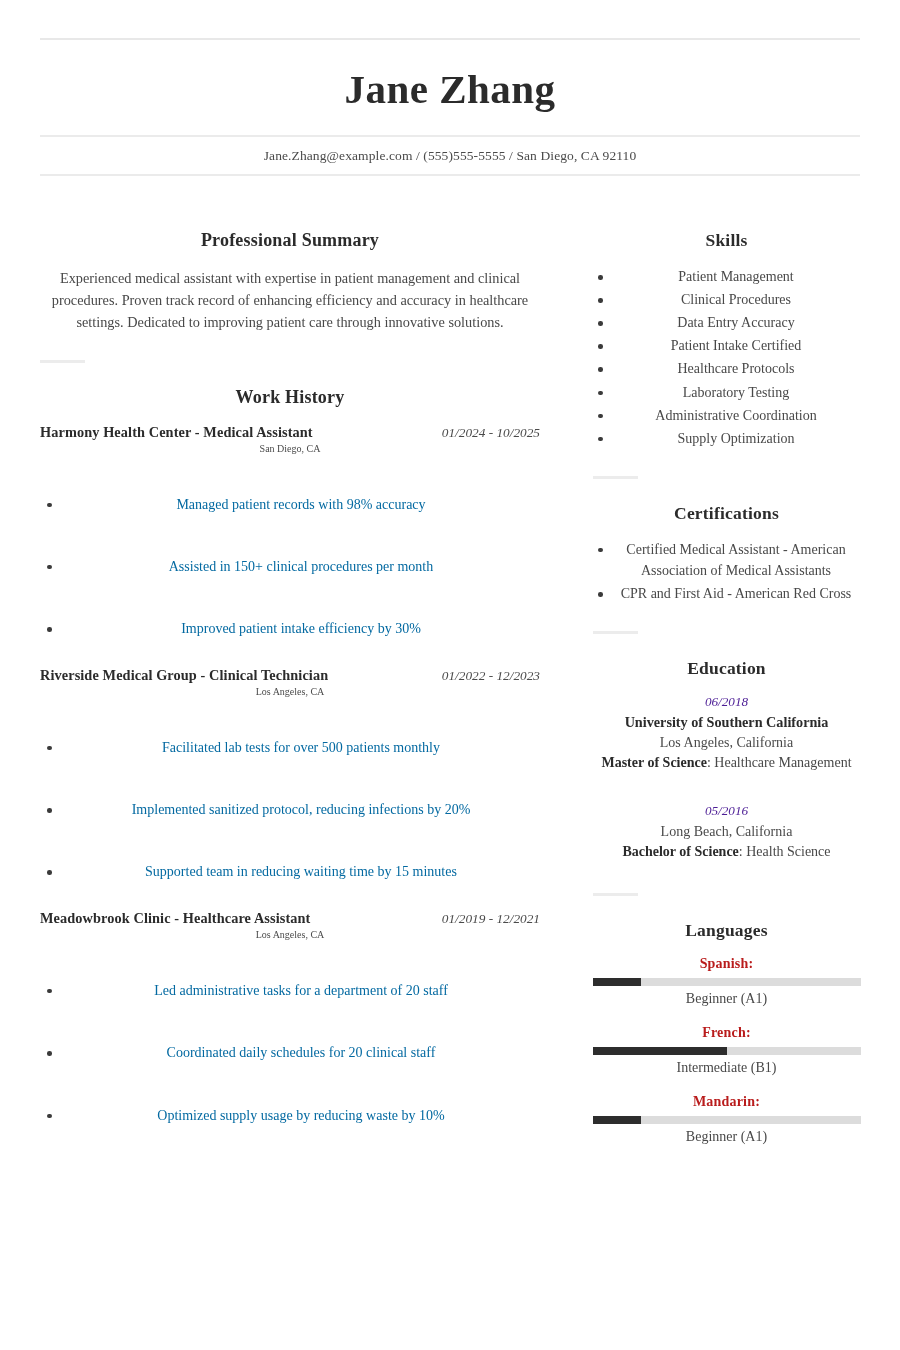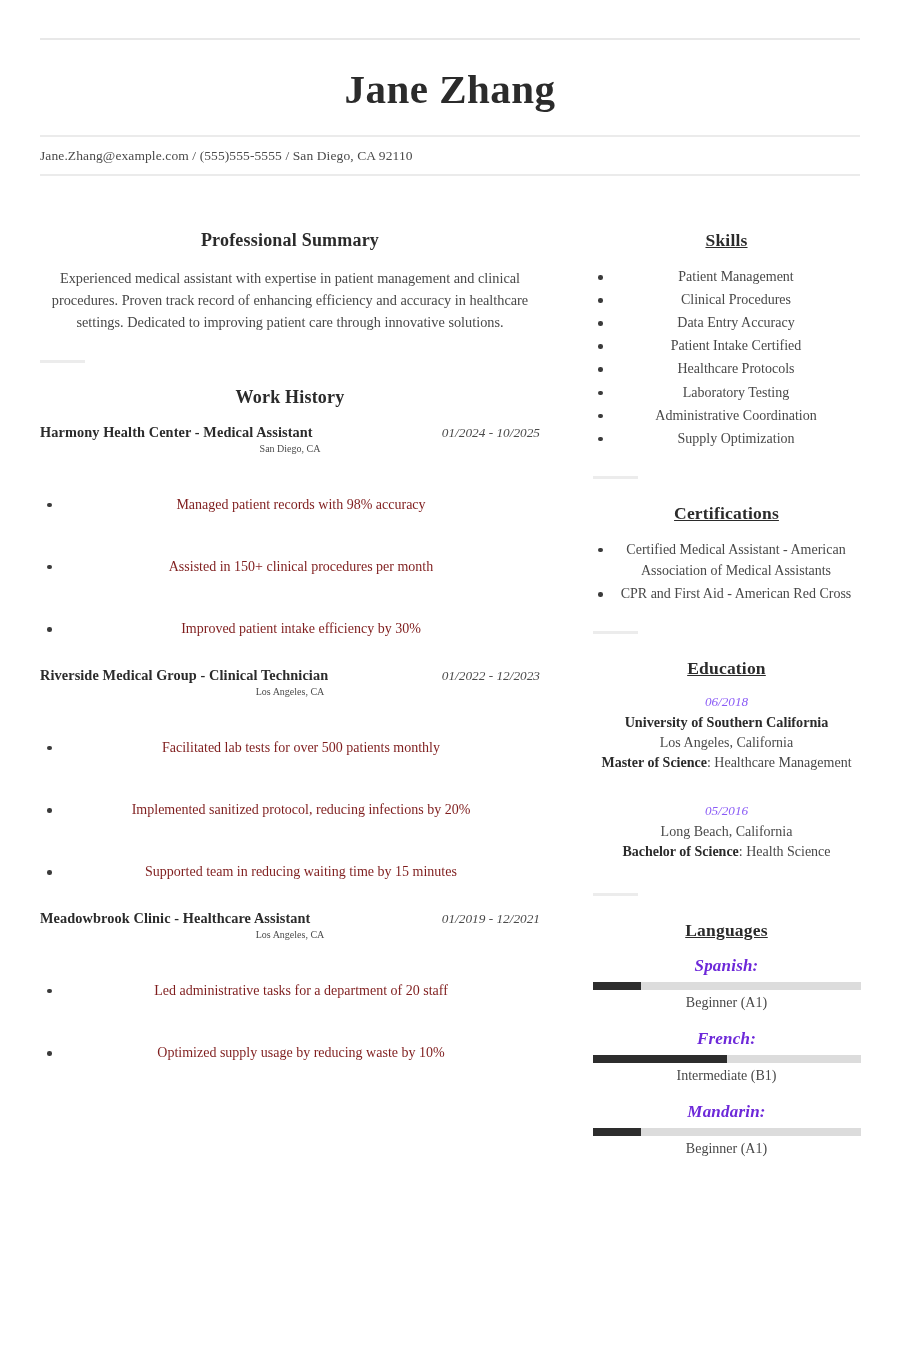--- a/index.html
+++ b/index.html
@@ -42,21 +42,21 @@
     text-align: center;
     font-size: 41px;
     font-weight: bold;
     letter-spacing: 0.5px;
     color: #2b2b2b;
     padding: 28px 0 24px 0;
     line-height: 1.05;
     font-family: "Liberation Serif", "DejaVu Serif", serif;
   }
   .contact {
-    text-align: left;
+    text-align: center;
     font-size: 13.5px;
     color: #4a4a4a;
     padding: 11px 0 10px 0;
     letter-spacing: 0.1px;
   }
 
   
   .columns {
     display: flex;
     padding: 0 40px;
@@ -83,21 +83,20 @@
     font-size: 18px;
     font-weight: bold;
     color: #2b2b2b;
     margin: 0 0 16px 0;
     letter-spacing: 0.2px;
     font-family: "Liberation Serif", "DejaVu Serif", serif;
   }
   h2.section-title.right {
     font-size: 17.5px;
     margin-bottom: 15px;
-    text-decoration: underline;
   }
   .section-divider {
     width: 45px;
     height: 3px;
     background: #ececec;
     margin: 26px 0 24px 0;
   }
 
   
   .summary {
@@ -133,21 +132,21 @@
     color: #4a4a4a;
     margin-top: 2px;
   }
   ul.bullets {
     list-style: none;
     margin: 12px 0 0 0;
     padding: 0;
   }
   ul.bullets li {
     font-size: 14px;
-    color: #7f1d1d;
+    color: #0369a1;
     line-height: 1.6;
     padding-left: 22px;
     position: relative;
     margin-top: 40px;
   }
   ul.bullets li::before {
     content: "";
     position: absolute;
     left: 7px;
     top: 9px;
@@ -182,21 +181,21 @@
     background: #3a3a3a;
   }
   ul.side-list.cert li { line-height: 1.52; margin-bottom: 2px; }
 
   
   .edu-entry { margin-bottom: 30px; }
   .edu-entry:last-child { margin-bottom: 0; }
   .edu-date {
     font-size: 13.2px;
     font-style: italic;
-    color: #8b5cf6;
+    color: #4c1d95;
     margin-bottom: 3px;
   }
   .edu-school {
     font-size: 14.2px;
     font-weight: bold;
     color: #2b2b2b;
     line-height: 1.4;
   }
   .edu-place {
     font-size: 14px;
@@ -207,26 +206,25 @@
     font-size: 14px;
     color: #484848;
     line-height: 1.45;
   }
   .edu-degree b { color: #2b2b2b; font-weight: bold; }
 
   
   .lang-entry { margin-bottom: 18px; }
   .lang-entry:last-child { margin-bottom: 0; }
   .lang-name {
-    font-size: 17px;
-    font-weight: bold;
-    color: #6d28d9;
+    font-size: 14px;
+    font-weight: bold;
+    color: #b91c1c;
     margin-bottom: 6px;
     letter-spacing: 0.2px;
-    font-style: italic;
   }
   .lang-track {
     width: 268px;
     height: 8px;
     background: #dcdcdc;
     position: relative;
     overflow: hidden;
   }
   .lang-fill {
     height: 100%;
@@ -289,20 +287,21 @@
       </div>
 
       <div class="job">
         <div class="job-head">
           <span class="job-title">Meadowbrook Clinic - Healthcare Assistant</span>
           <span class="job-dates">01/2019 - 12/2021</span>
         </div>
         <div class="job-location">Los Angeles, CA</div>
         <ul class="bullets">
           <li>Led administrative tasks for a department of 20 staff</li>
+          <li>Coordinated daily schedules for 20 clinical staff</li>
           <li>Optimized supply usage by reducing waste by 10%</li>
         </ul>
       </div>
 
     </div>
 
     <div class="col-right">
 
       <h2 class="section-title right">Skills</h2>
       <ul class="side-list">

